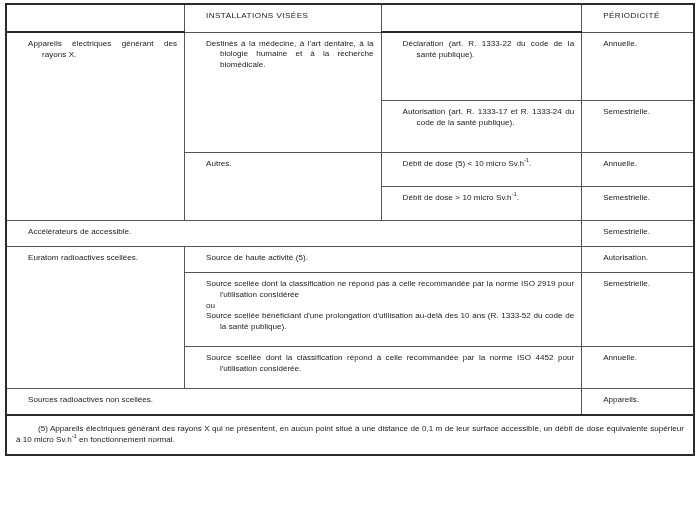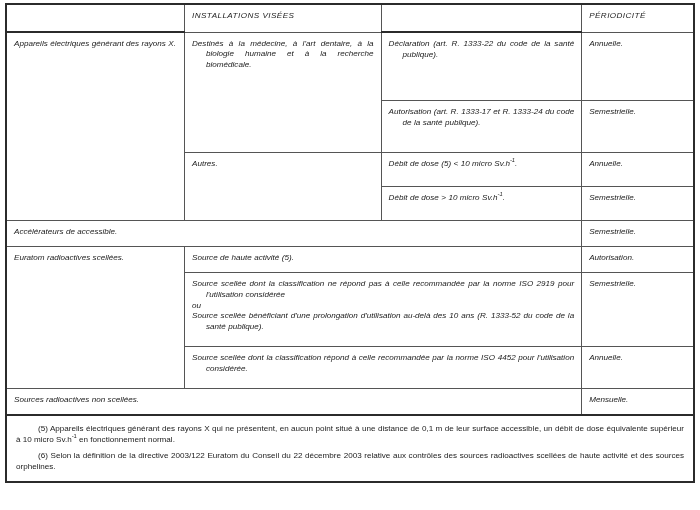--- a/index.html
+++ b/index.html
@@ -25,25 +25,24 @@
     width: 690px;
     border-collapse: collapse;
     table-layout: fixed;
     border: 2px solid #2b2b2b;
   }
   table.reg td {
     border: 1px solid #555555;
     vertical-align: top;
     font-size: 8.1px;
     line-height: 1.33;
-    padding: 6px 7px 5px 7px;
+    padding: 6px 7px 5px 21px;
     text-align: justify;
     text-justify: inter-word;
     word-spacing: 0.02em;
-    font-style: italic;
   }
   
   col.c1 { width: 178px; }
   col.c2 { width: 196px; }
   col.c3 { width: 200px; }
   col.c4 { width: 112px; }
 
   
   .hdr td {
     text-align: center;
@@ -182,24 +181,23 @@
         <td colspan="2" class="left" style="height:30px;">
           <span class="hang">Source scellée dont la classification répond à celle recommandée par la norme ISO 4452 pour l'utilisation considérée.</span>
         </td>
         <td class="per">Annuelle.</td>
       </tr>
 
       <tr class="thick-top">
         <td colspan="3" class="left" style="height:14px;">
           <span class="noindent">Sources radioactives non scellées.</span>
         </td>
-        <td class="per">Mensuelle.</td>
+        <td class="per">Appareils.</td>
       </tr>
 
     </tbody>
   </table>
 
   <div class="notes">
     <p><span>(5) Appareils électriques générant des rayons X qui ne présentent, en aucun point situé à une distance de 0,1 m de leur surface accessible, un débit de dose équivalente supérieur à 10 micro Sv.h</span><sup>-1</sup><span> en fonctionnement normal.</span></p>
-    <p>(6) Selon la définition de la directive 2003/122 Euratom du Conseil du 22 décembre 2003 relative aux contrôles des sources radioactives scellées de haute activité et des sources orphelines.</p>
   </div>
 
 </div>
 
 </body></html>

